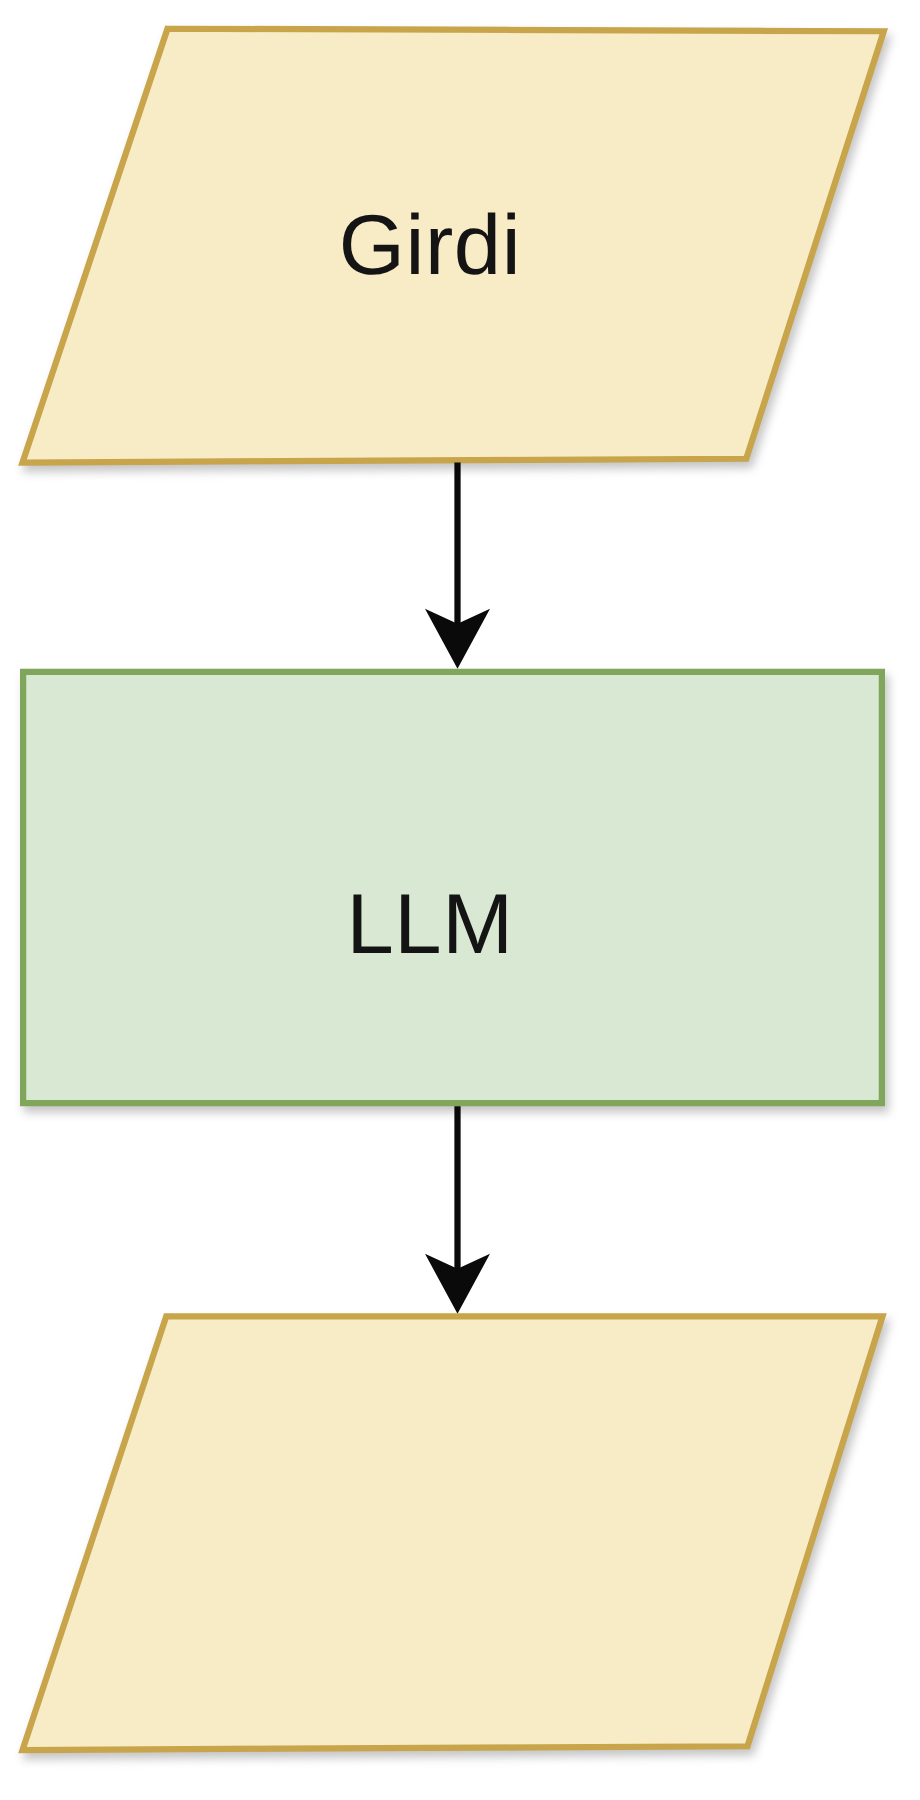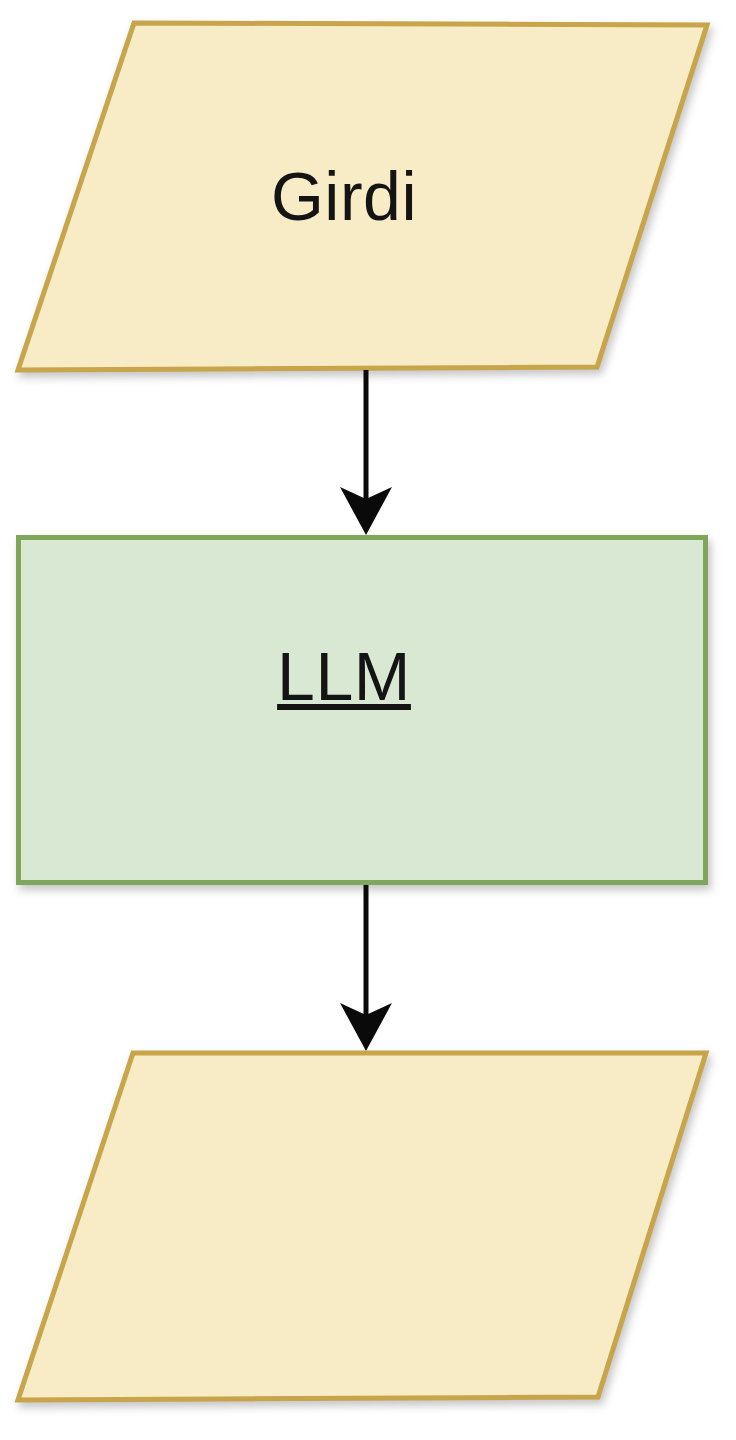--- a/index.html
+++ b/index.html
@@ -29,21 +29,21 @@
     left: 0;
     width: 688px;
     text-align: center;
     font-size: 68px;
     line-height: 80px;
     color: #141414;
     letter-spacing: 0.5px;
     user-select: none;
   }
   .label-input  { top: 156px; }
-  .label-process{ top: 636px; text-decoration: underline; }
+  .label-process{ top: 699px; }
   .label-output { top: 1182px; }
 </style>
 </head>
 <body>
 
 <div class="canvas">
 
   <svg class="diagram-svg" width="736" height="1440" viewBox="0 0 736 1440" xmlns="http://www.w3.org/2000/svg">
 
     <polygon class="shape" points="134,23 707,25 597,367 18,370" stroke-width="5" stroke-linejoin="miter" fill="#F8ECC7" stroke="#C8A44A"></polygon>

